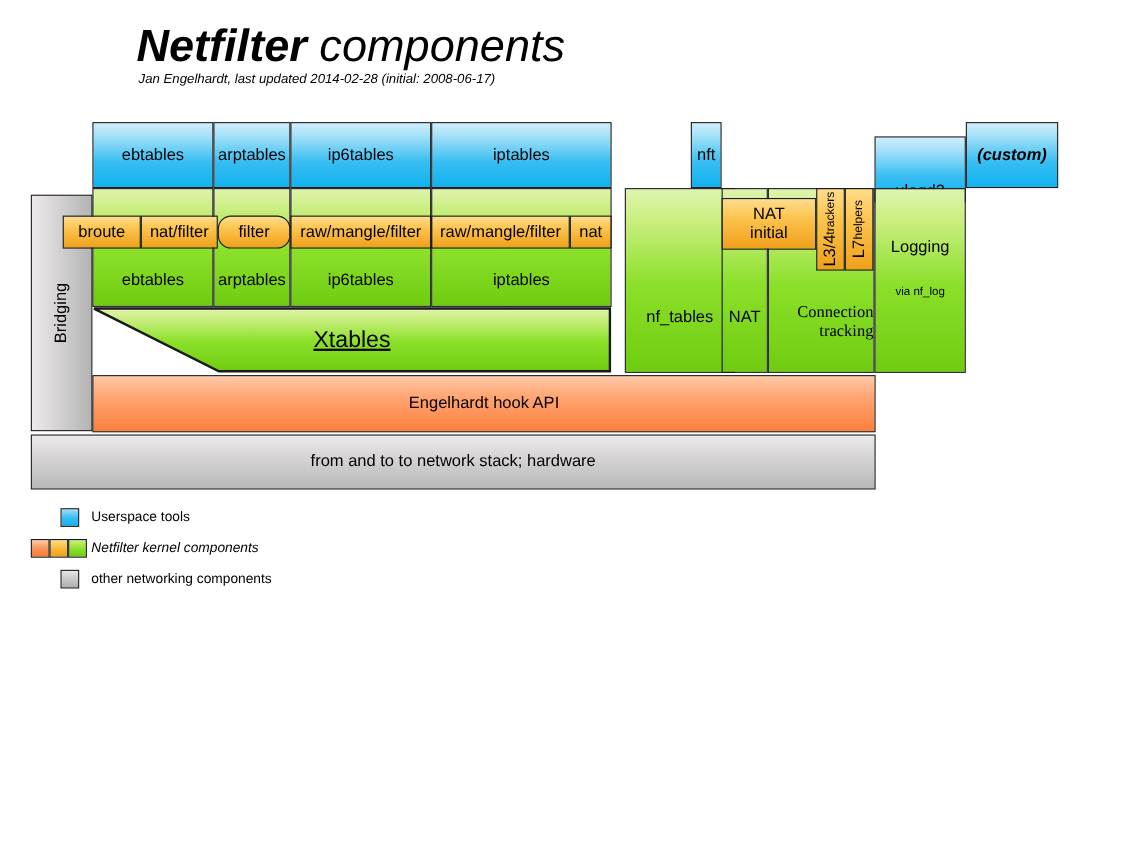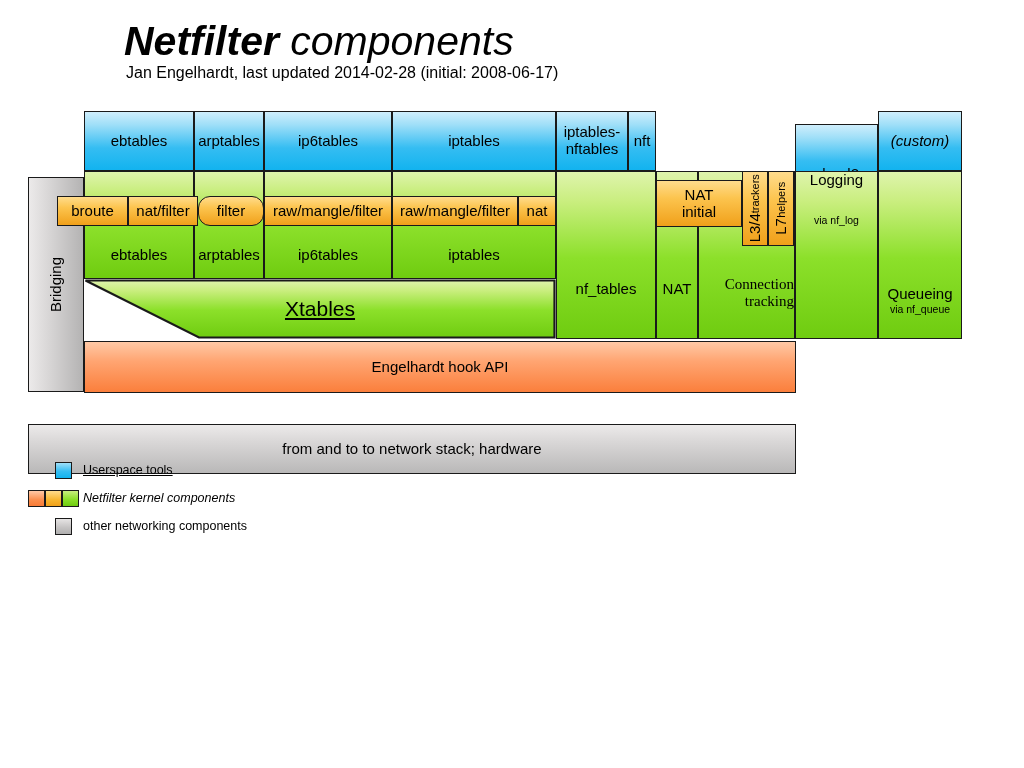--- a/index.html
+++ b/index.html
@@ -8,39 +8,39 @@
     width:1024px;height:768px;background:#ffffff;
     font-family:"Liberation Sans","DejaVu Sans",sans-serif;
     color:#000;overflow:hidden;position:relative;
   }
   #stage{position:absolute;left:0;top:0;width:887px;height:768px;padding-left:24px;}
 
   
   .title{position:absolute;left:124px;top:16px;font-size:41px;line-height:50px;white-space:nowrap;}
   .title .b{font-weight:bold;font-style:italic;}
   .title .n{font-weight:normal;font-style:italic;}
-  .subtitle{position:absolute;left:126px;top:64px;font-size:16px;white-space:nowrap;}
+  .subtitle{position:absolute;left:126px;top:64px;font-size:12px;white-space:nowrap;font-style:italic;}
 
   
   .box{position:absolute;box-sizing:border-box;border:1.6px solid #1a1a1a;
        display:flex;align-items:center;justify-content:center;text-align:center;
        font-size:15px;line-height:1.12;overflow:visible;white-space:nowrap;}
 
   .blue{background:linear-gradient(180deg,#cfeefc 0%,#9fdff8 22%,#35bdf2 62%,#12b3ef 100%);}
   .green{background:linear-gradient(180deg,#dff4ad 0%,#c9ee7e 18%,#8ce02a 52%,#6fcc10 100%);}
   .orange{background:linear-gradient(180deg,#ffdc8c 0%,#fcc44e 38%,#f0a01a 100%);}
   .hookorange{background:linear-gradient(180deg,#ffc9a6 0%,#ffa572 38%,#fb7f3c 100%);}
-  .gray{background:linear-gradient(180deg,#eceaea 0%,#d9d7d7 35%,#b9b8b8 100%);margin-top:29px;}
+  .gray{background:linear-gradient(180deg,#eceaea 0%,#d9d7d7 35%,#b9b8b8 100%);}
   .grayv{background:linear-gradient(90deg,#eceaea 0%,#d9d7d7 35%,#b4b3b3 100%);}
 
   .vert{writing-mode:vertical-rl;transform:rotate(180deg);}
 
   .sub{font-size:10.5px;display:block;margin-top:1px;}
   .smallcap{font-size:11px;}
-  .italic{font-style:italic;}
+  .italic{font-style:italic;font-weight:bold;}
 
   .two-line{white-space:normal;}
 
   
   .trap{position:absolute;}
   .trap svg{display:block;}
   .trap .lbl{position:absolute;left:0;right:0;top:50%;transform:translateY(-50%);
              text-align:center;font-size:21px;text-decoration:underline;}
 
   
@@ -74,23 +74,20 @@
     </div>
   <div class="box blue" style="left:194px;top:111px;width:70px;height:60px;">
     <span>arptables</span>
     </div>
   <div class="box blue" style="left:264px;top:111px;width:128px;height:60px;">
     <span>ip6tables</span>
     </div>
   <div class="box blue" style="left:392px;top:111px;width:164px;height:60px;">
     <span>iptables</span>
     </div>
-  <div class="box blue two-line" style="left:556px;top:111px;width:72px;height:60px;">
-    <span>iptables-nftables</span>
-    </div>
   <div class="box blue" style="left:628px;top:111px;width:28px;height:60px;">
     <span>nft</span>
     </div>
   <div class="box blue" style="left:795px;top:124px;width:83px;height:60px;align-items:flex-end;">
     <span>ulogd2</span>
     </div>
   <div class="box blue" style="left:878px;top:111px;width:84px;height:60px;">
     <span class="italic">(custom)</span>
     </div>
 
@@ -100,42 +97,38 @@
   <div class="box green" style="left:194px;top:171px;width:70px;height:108px;align-items:flex-end;padding-bottom:14px;">
     <span>arptables</span>
     </div>
   <div class="box green" style="left:264px;top:171px;width:128px;height:108px;align-items:flex-end;padding-bottom:14px;">
     <span>ip6tables</span>
     </div>
   <div class="box green" style="left:392px;top:171px;width:164px;height:108px;align-items:flex-end;padding-bottom:14px;">
     <span>iptables</span>
     </div>
 
-  <div class="box green" style="left:556px;top:171px;width:100px;height:168px;align-items:flex-end;padding-bottom:40px;">
+  <div class="box green" style="left:568px;top:171px;width:100px;height:168px;align-items:flex-end;padding-bottom:40px;">
     <span>nf_tables</span>
     </div>
 
   <div class="box green" style="left:656px;top:171px;width:42px;height:168px;align-items:flex-end;padding-bottom:40px;">
     <span>NAT</span>
     </div>
 
   <div class="box green two-line" style="left:698px;top:171px;width:97px;height:168px;align-items:flex-end;padding-bottom:28px;flex-direction:column;justify-content:flex-end;font-family:Liberation Serif, serif;">
     <span>Connection</span>
     <span>tracking</span>
   </div>
 
-  <div class="box green" style="left:795px;top:171px;width:83px;height:168px;flex-direction:column;justify-content:flex-start;padding-bottom:22px;gap:25px;">
+  <div class="box green" style="left:795px;top:171px;width:83px;height:168px;flex-direction:column;justify-content:center;padding-bottom:22px;gap:25px;">
     <span>Logging</span>
     <span class="sub">via nf_log</span>
   </div>
 
-  <div class="box green" style="left:878px;top:171px;width:84px;height:168px;flex-direction:column;justify-content:flex-end;padding-bottom:22px;">
-    <span>Queueing</span>
-    <span class="sub">via nf_queue</span>
-  </div>
 
   <div class="trap" style="left:84px;top:279px;width:472px;height:60px;">
     <svg width="472" height="60" viewBox="0 0 472 60">
       <defs>
         <linearGradient id="gXt" x1="0" y1="0" x2="0" y2="1">
           <stop offset="0%" stop-color="#dff4ad"></stop>
           <stop offset="18%" stop-color="#c9ee7e"></stop>
           <stop offset="52%" stop-color="#8ce02a"></stop>
           <stop offset="100%" stop-color="#6fcc10"></stop>
         </linearGradient>
@@ -177,21 +170,21 @@
     </span>
   </div>
 
   <div class="box orange" style="left:768px;top:171px;width:26px;height:75px;">
     <span class="vert">
       <span>L7</span><span class="smallcap" style="margin-left:3px;">helpers</span>
     </span>
   </div>
 
   <div class="legend-sw" style="left:55px;top:462px;background:linear-gradient(180deg,#9fdff8 0%,#35bdf2 55%,#12b3ef 100%);"></div>
-  <div class="legend-txt" style="left:83px;top:463px;text-decoration:underline;">Userspace tools</div>
+  <div class="legend-txt" style="left:83px;top:463px;">Userspace tools</div>
 
   <div class="legend-sw" style="left:28px;top:490px;background:linear-gradient(180deg,#ffc9a6 0%,#fb8d4c 60%,#f87b36 100%);"></div>
   <div class="legend-sw" style="left:45px;top:490px;background:linear-gradient(180deg,#ffdc8c 0%,#f7b52e 60%,#f0a01a 100%);"></div>
   <div class="legend-sw" style="left:62px;top:490px;background:linear-gradient(180deg,#c9ee7e 0%,#8ce02a 55%,#6fcc10 100%);"></div>
   <div class="legend-txt" style="left:83px;top:491px;font-style:italic;">Netfilter kernel components</div>
 
   <div class="legend-sw" style="left:55px;top:518px;background:linear-gradient(180deg,#e6e4e4 0%,#c6c4c4 55%,#b0afaf 100%);"></div>
   <div class="legend-txt" style="left:83px;top:519px;">other networking components</div>
 
 </div>

